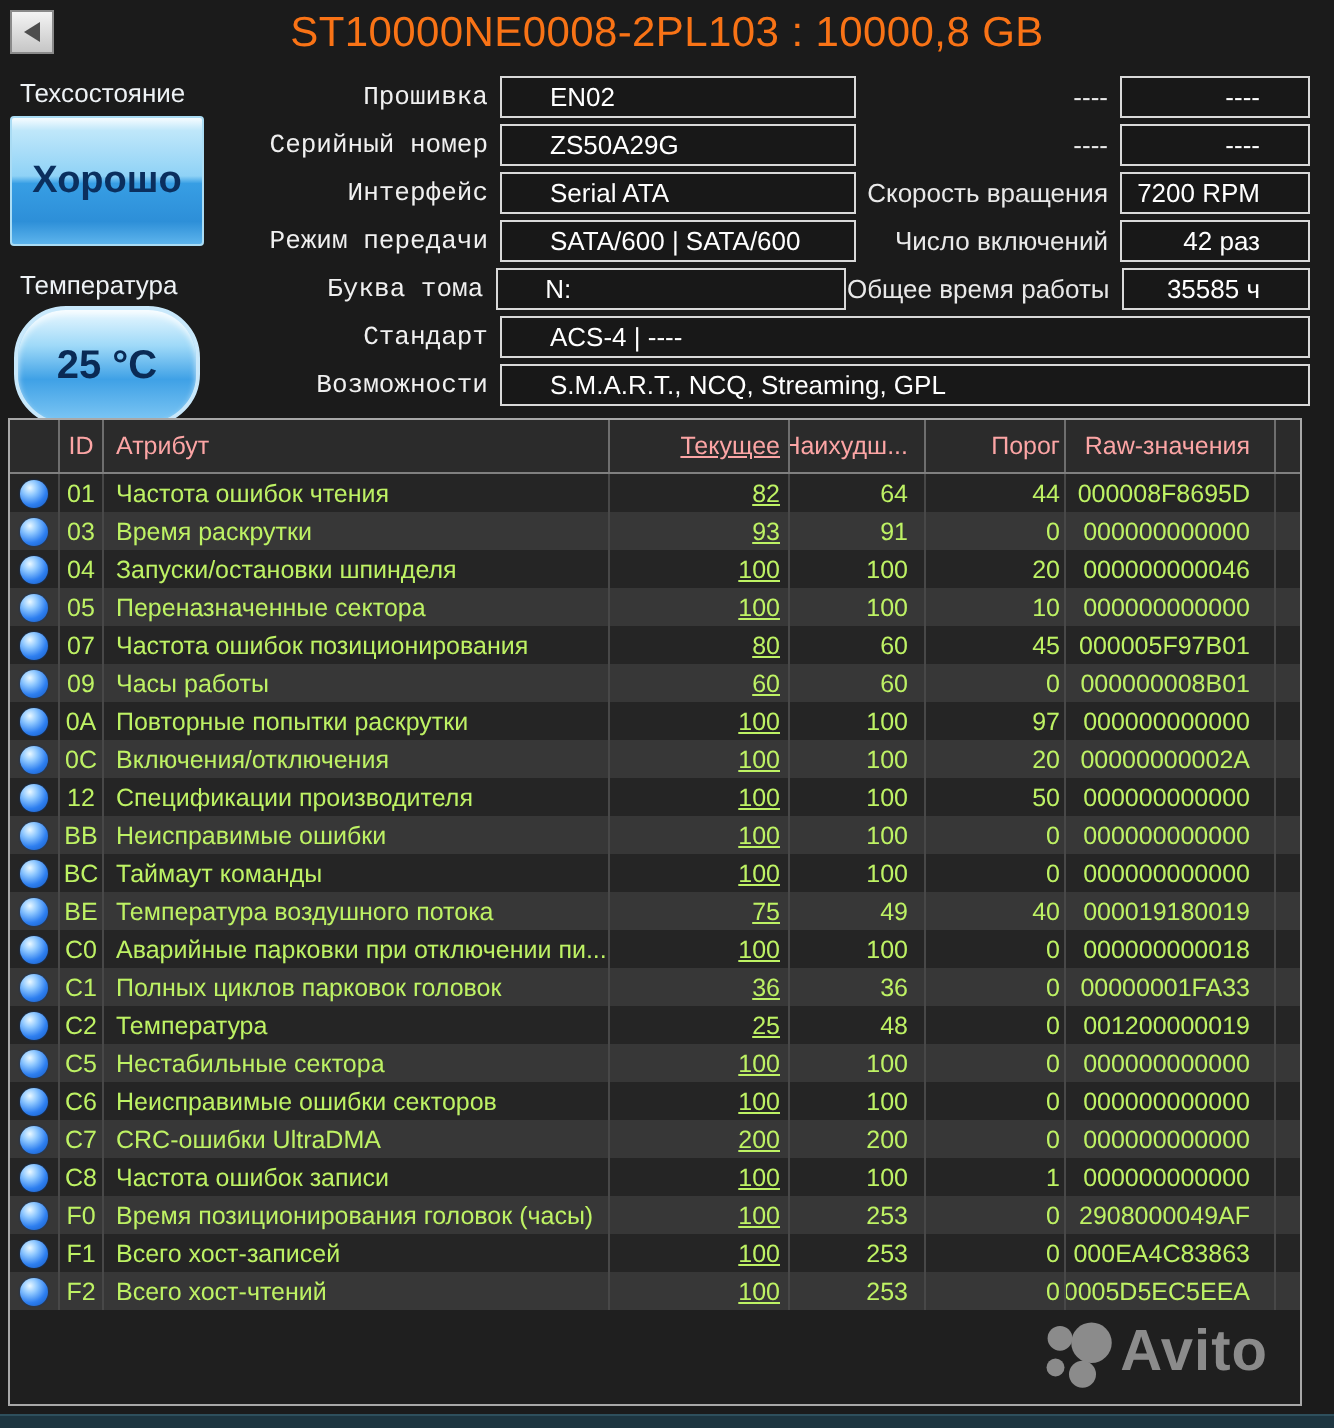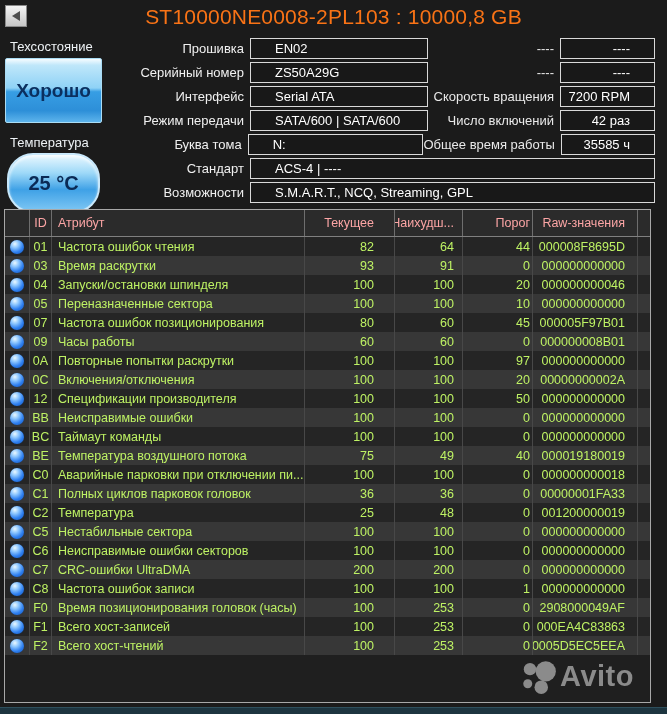--- a/index.html
+++ b/index.html
@@ -36,21 +36,21 @@
     position:absolute; left:7px; top:153px; width:93px; height:60px;
     border:2px solid #c8e8fb; border-radius:26px; cursor:pointer;
     background:linear-gradient(180deg,#eaf8ff 0%,#9ed9f8 32%,#3fa1e6 62%,#7ec7f4 100%);
     box-shadow:inset 0 2px 3px rgba(255,255,255,.7);
     display:flex; align-items:center; justify-content:center;
     font-size:20px; font-weight:bold; color:#0a2a55;
   }
   
   .fields { position:absolute; left:0; top:36px; width:655px; }
   .frow { display:flex; align-items:center; height:24px; padding-left:104px; }
-  .flabel { width:146px; text-align:right; padding-right:6px; font-size:13px; white-space:nowrap; }
+  .flabel { width:146px; text-align:right; padding-right:6px; font-size:13px; white-space:nowrap;font-family:Liberation Mono, monospace; }
   .rlabel { flex:1; text-align:right; padding-right:6px; font-size:13px; white-space:nowrap; color:#e9e9e9; }
   .fbox {
     height:21px; border:1px solid #d9d9d9; background:#181818; color:#ffffff;
     font-size:13px; padding:0 24px; display:flex; align-items:center;
     white-space:nowrap; overflow:hidden;
   }
   .fbox.left  { width:178px; }
   .fbox.left.wide { width:405px; }
   .fbox.right { width:95px; justify-content:flex-end; }
   
@@ -64,21 +64,21 @@
   }
   .trow { display:flex; height:19px; align-items:center; font-size:12.5px; color:#bef264; }
   .trow:nth-child(odd)  { background:#252525; }
   .trow:nth-child(even) { background:#373737; }
   .cell { height:100%; display:flex; align-items:center; overflow:hidden; white-space:nowrap; }
   .thead .cell { border-right:1px solid #6e6e6e; }
   .trow  .cell { border-right:1px solid #484848; }
   .c-ind   { width:25px; justify-content:center; }
   .c-id    { width:22px; justify-content:center; }
   .c-attr  { width:253px; padding-left:6px; }
-  .c-cur   { width:90px;  justify-content:flex-end; padding-right:20px; }
+  .c-cur   { width:90px;  justify-content:flex-end; padding-right:4px;text-decoration:underline; }
   .c-worst { width:68px;  justify-content:flex-end; padding-right:8px; }
   .c-thr   { width:70px;  justify-content:flex-end; padding-right:2px; }
   .c-raw   { width:105px; justify-content:flex-end; padding-right:12px; }
   .thead .c-ind { border-right:1px solid #6e6e6e; }
   .dot {
     width:14px; height:14px; border-radius:50%;
     background:radial-gradient(circle at 35% 28%, #eaf8ff 0%, #8fc8ff 28%, #2e7ff0 62%, #1254b8 100%);
     box-shadow:0 0 1px #0a3a80;
   }
   

